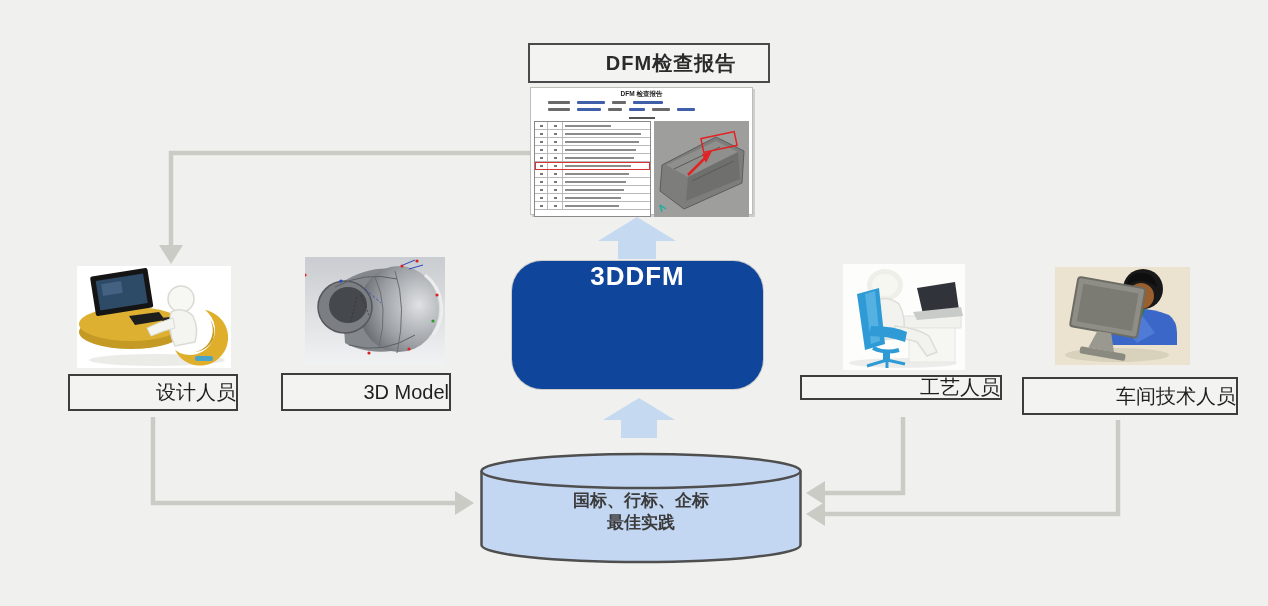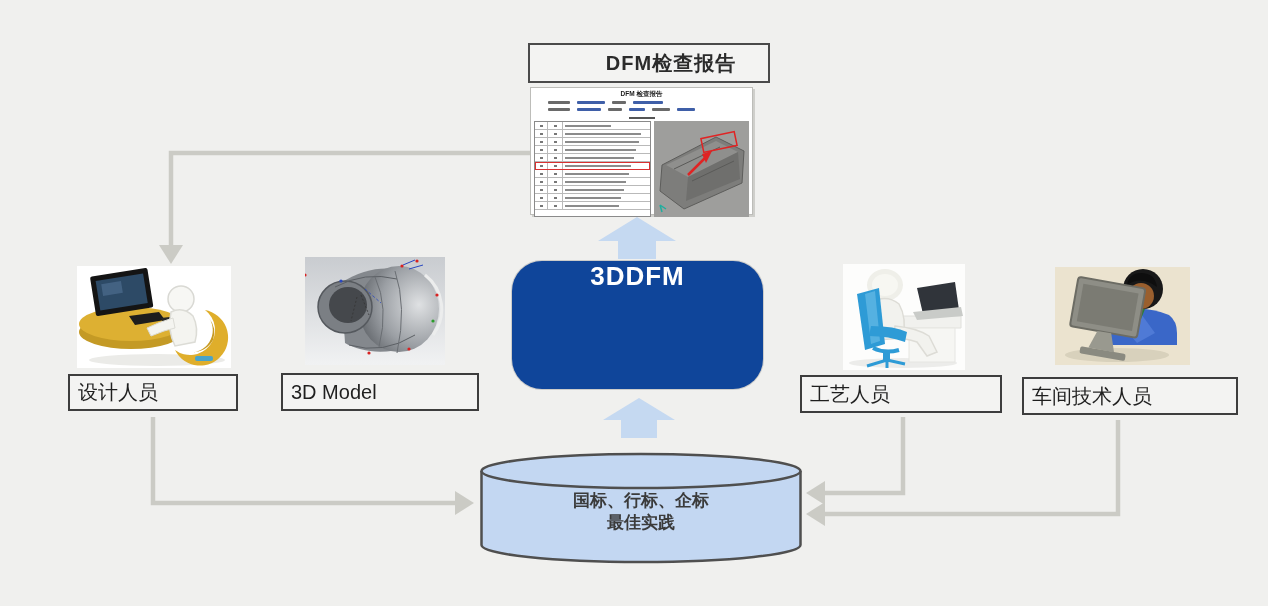--- a/index.html
+++ b/index.html
@@ -52,24 +52,24 @@
   
   .illus{display:block;}
 
   
   .node-3ddfm{left:512px;top:261px;width:251px;height:128px;background:var(--accent-blue);
     border-radius:30px;display:flex;align-items:flex-start;justify-content:center;
     color:#ffffff;font-size:26px;font-weight:bold;letter-spacing:1px;box-shadow:0 0 0 1px rgba(0,0,0,0.15);}
 
   
   .plabel{background:#f3f3f2;border:2px solid var(--box-border);box-sizing:border-box;
-    display:flex;align-items:center;justify-content:flex-start;font-size:20px;color:#1f1f1f;padding-left:8px;}
+    display:flex;align-items:center;justify-content:flex-end;font-size:20px;color:#1f1f1f;padding-left:8px;}
   .lbl-designer{left:68px;top:374px;width:170px;height:37px;}
-  .lbl-model{left:281px;top:373px;width:198px;height:38px;}
-  .lbl-process{left:800px;top:375px;width:202px;height:38px;}
+  .lbl-model{left:281px;top:373px;width:170px;height:38px;}
+  .lbl-process{left:800px;top:375px;width:202px;height:25px;}
   .lbl-workshop{left:1022px;top:377px;width:216px;height:38px;}
 
   
   .cyl-text{left:480px;top:490px;width:322px;text-align:center;font-size:17px;font-weight:bold;
     color:#3b3b3b;line-height:22px;}
 </style>
 </head>
 <body>
 
 <div id="canvas">

